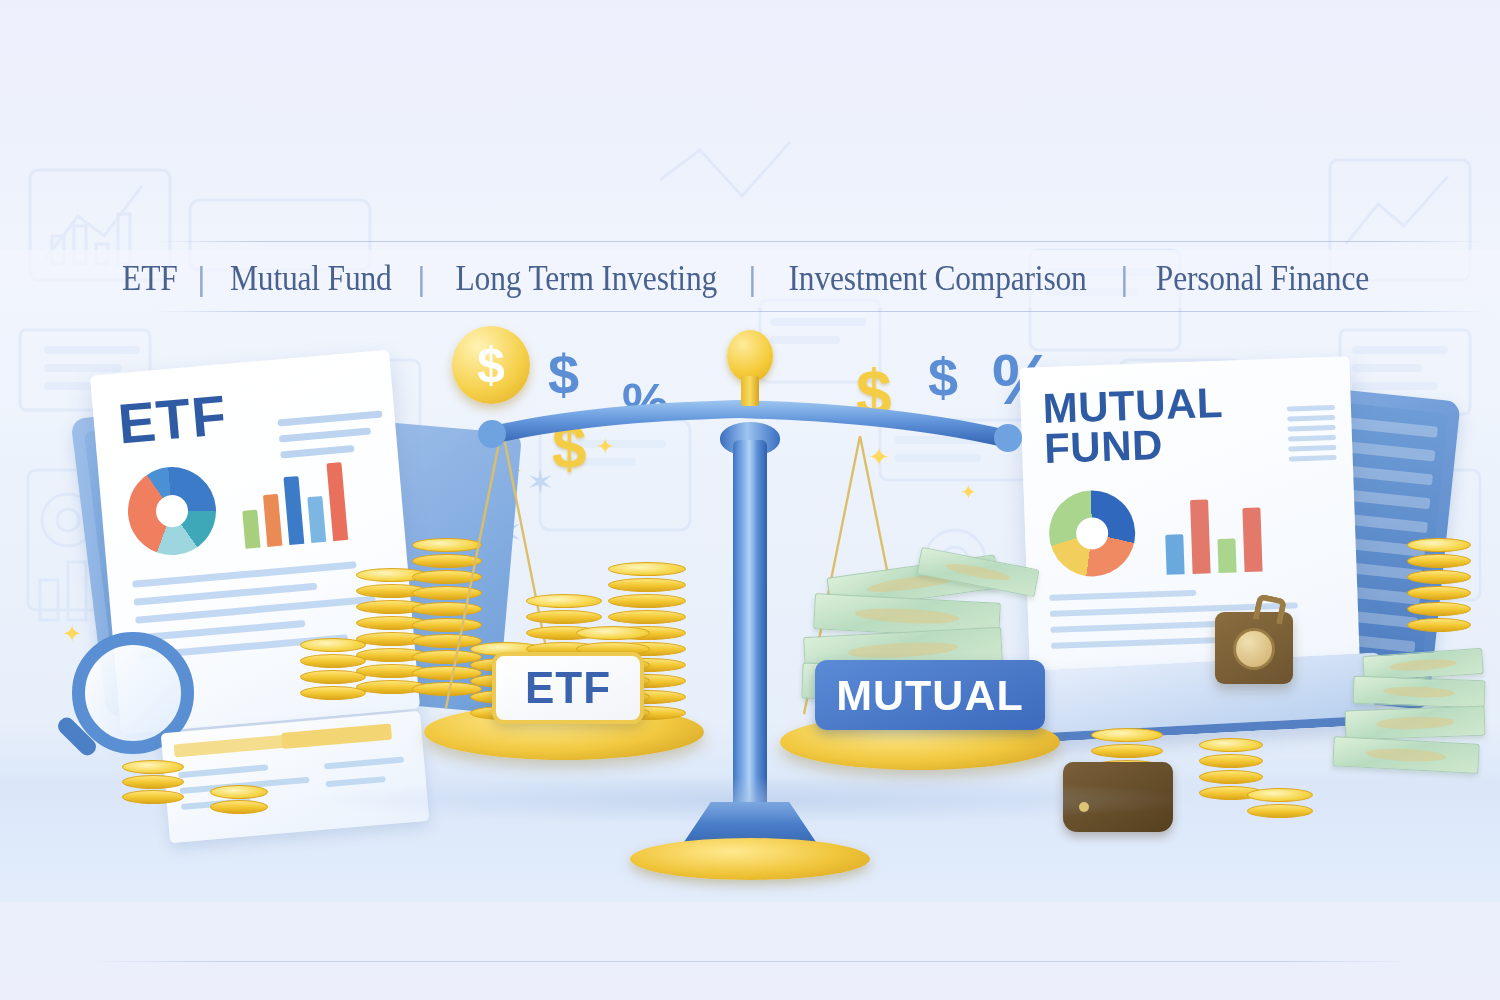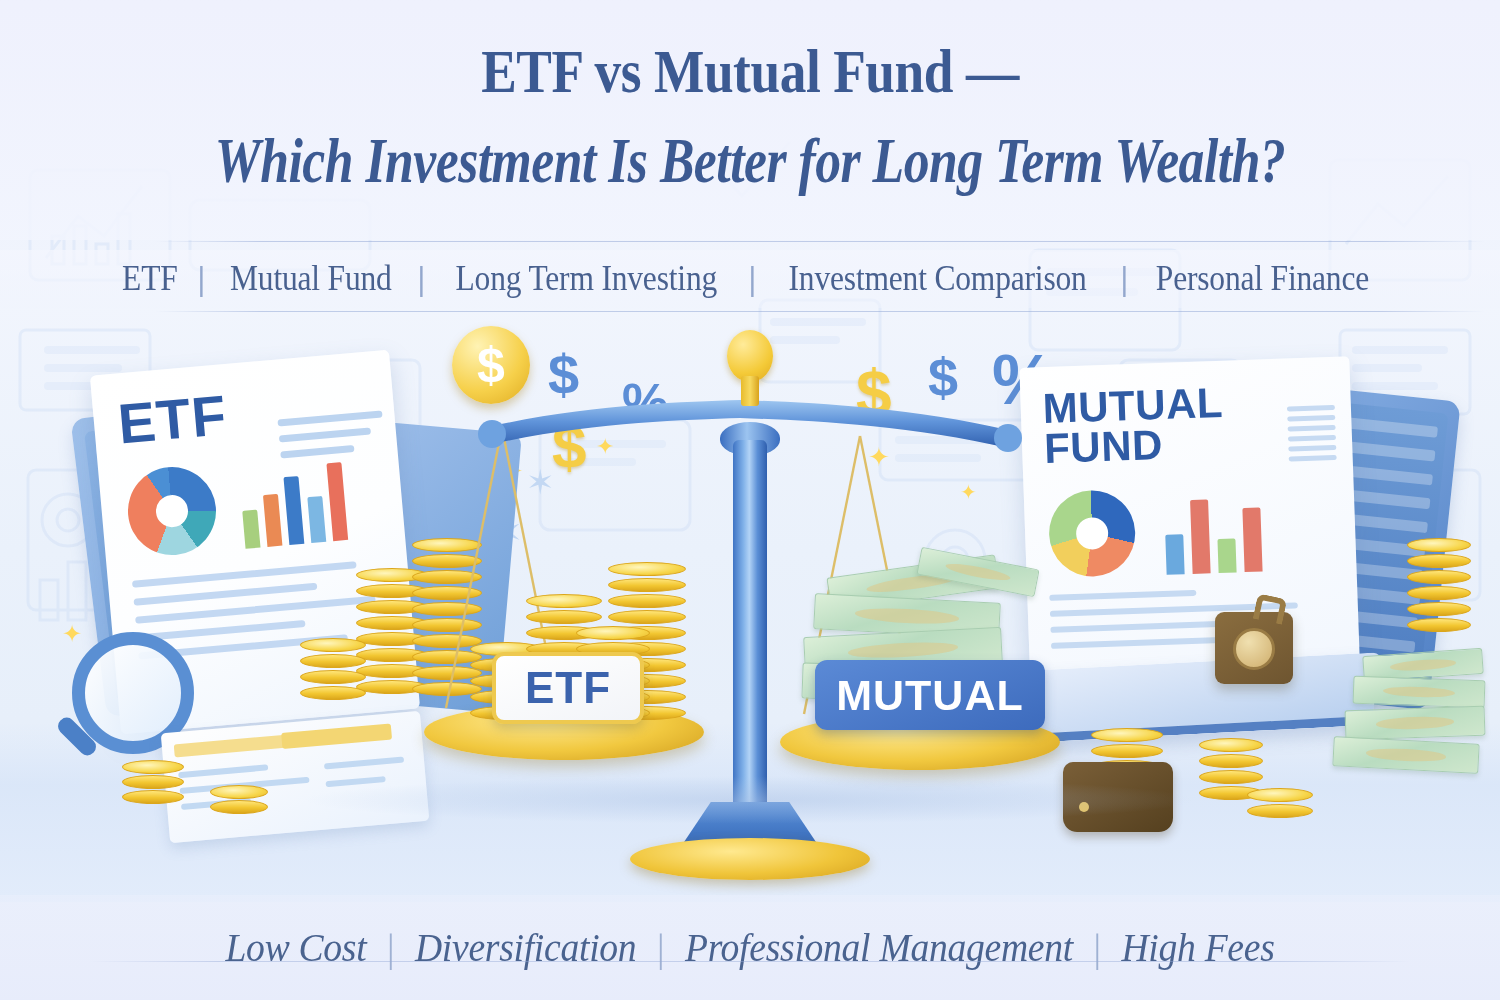--- a/index.html
+++ b/index.html
@@ -543,37 +543,30 @@
       <div class="knobneck"></div>
       <div class="pillartop"></div>
       <div class="pillar"></div>
       <div class="base"></div>
       <div class="basedisc"></div>
     </div>
 
     <div class="floorshadow"></div>
   </div>
 
-  <div class="header">
-    <div class="title1">ETF vs Mutual Fund —</div>
-    <div class="title2">Which Investment Is Better for Long Term Wealth?</div>
-  </div>
 
   <div class="tagrule top"></div>
   <div class="tagbar" id="tagbar">
       <span class="tag">ETF</span>
       <span class="tagsep">|</span>
       <span class="tag">Mutual Fund</span>
       <span class="tagsep">|</span>
       <span class="tag">Long Term Investing</span>
       <span class="tagsep">|</span>
       <span class="tag">Investment Comparison</span>
       <span class="tagsep">|</span>
       <span class="tag">Personal Finance</span>
     </div>
   <div class="tagrule bot"></div>
 
-  <div class="bottombar">
-    <div class="bfoot" id="footbar"><span>Low Cost</span><span class="bsep">|</span><span>Diversification</span><span class="bsep">|</span><span>Professional Management</span><span class="bsep">|</span><span>High Fees</span></div>
-  </div>
   <div class="bottomrule"></div>
 
 </div>
 
 </body></html>

